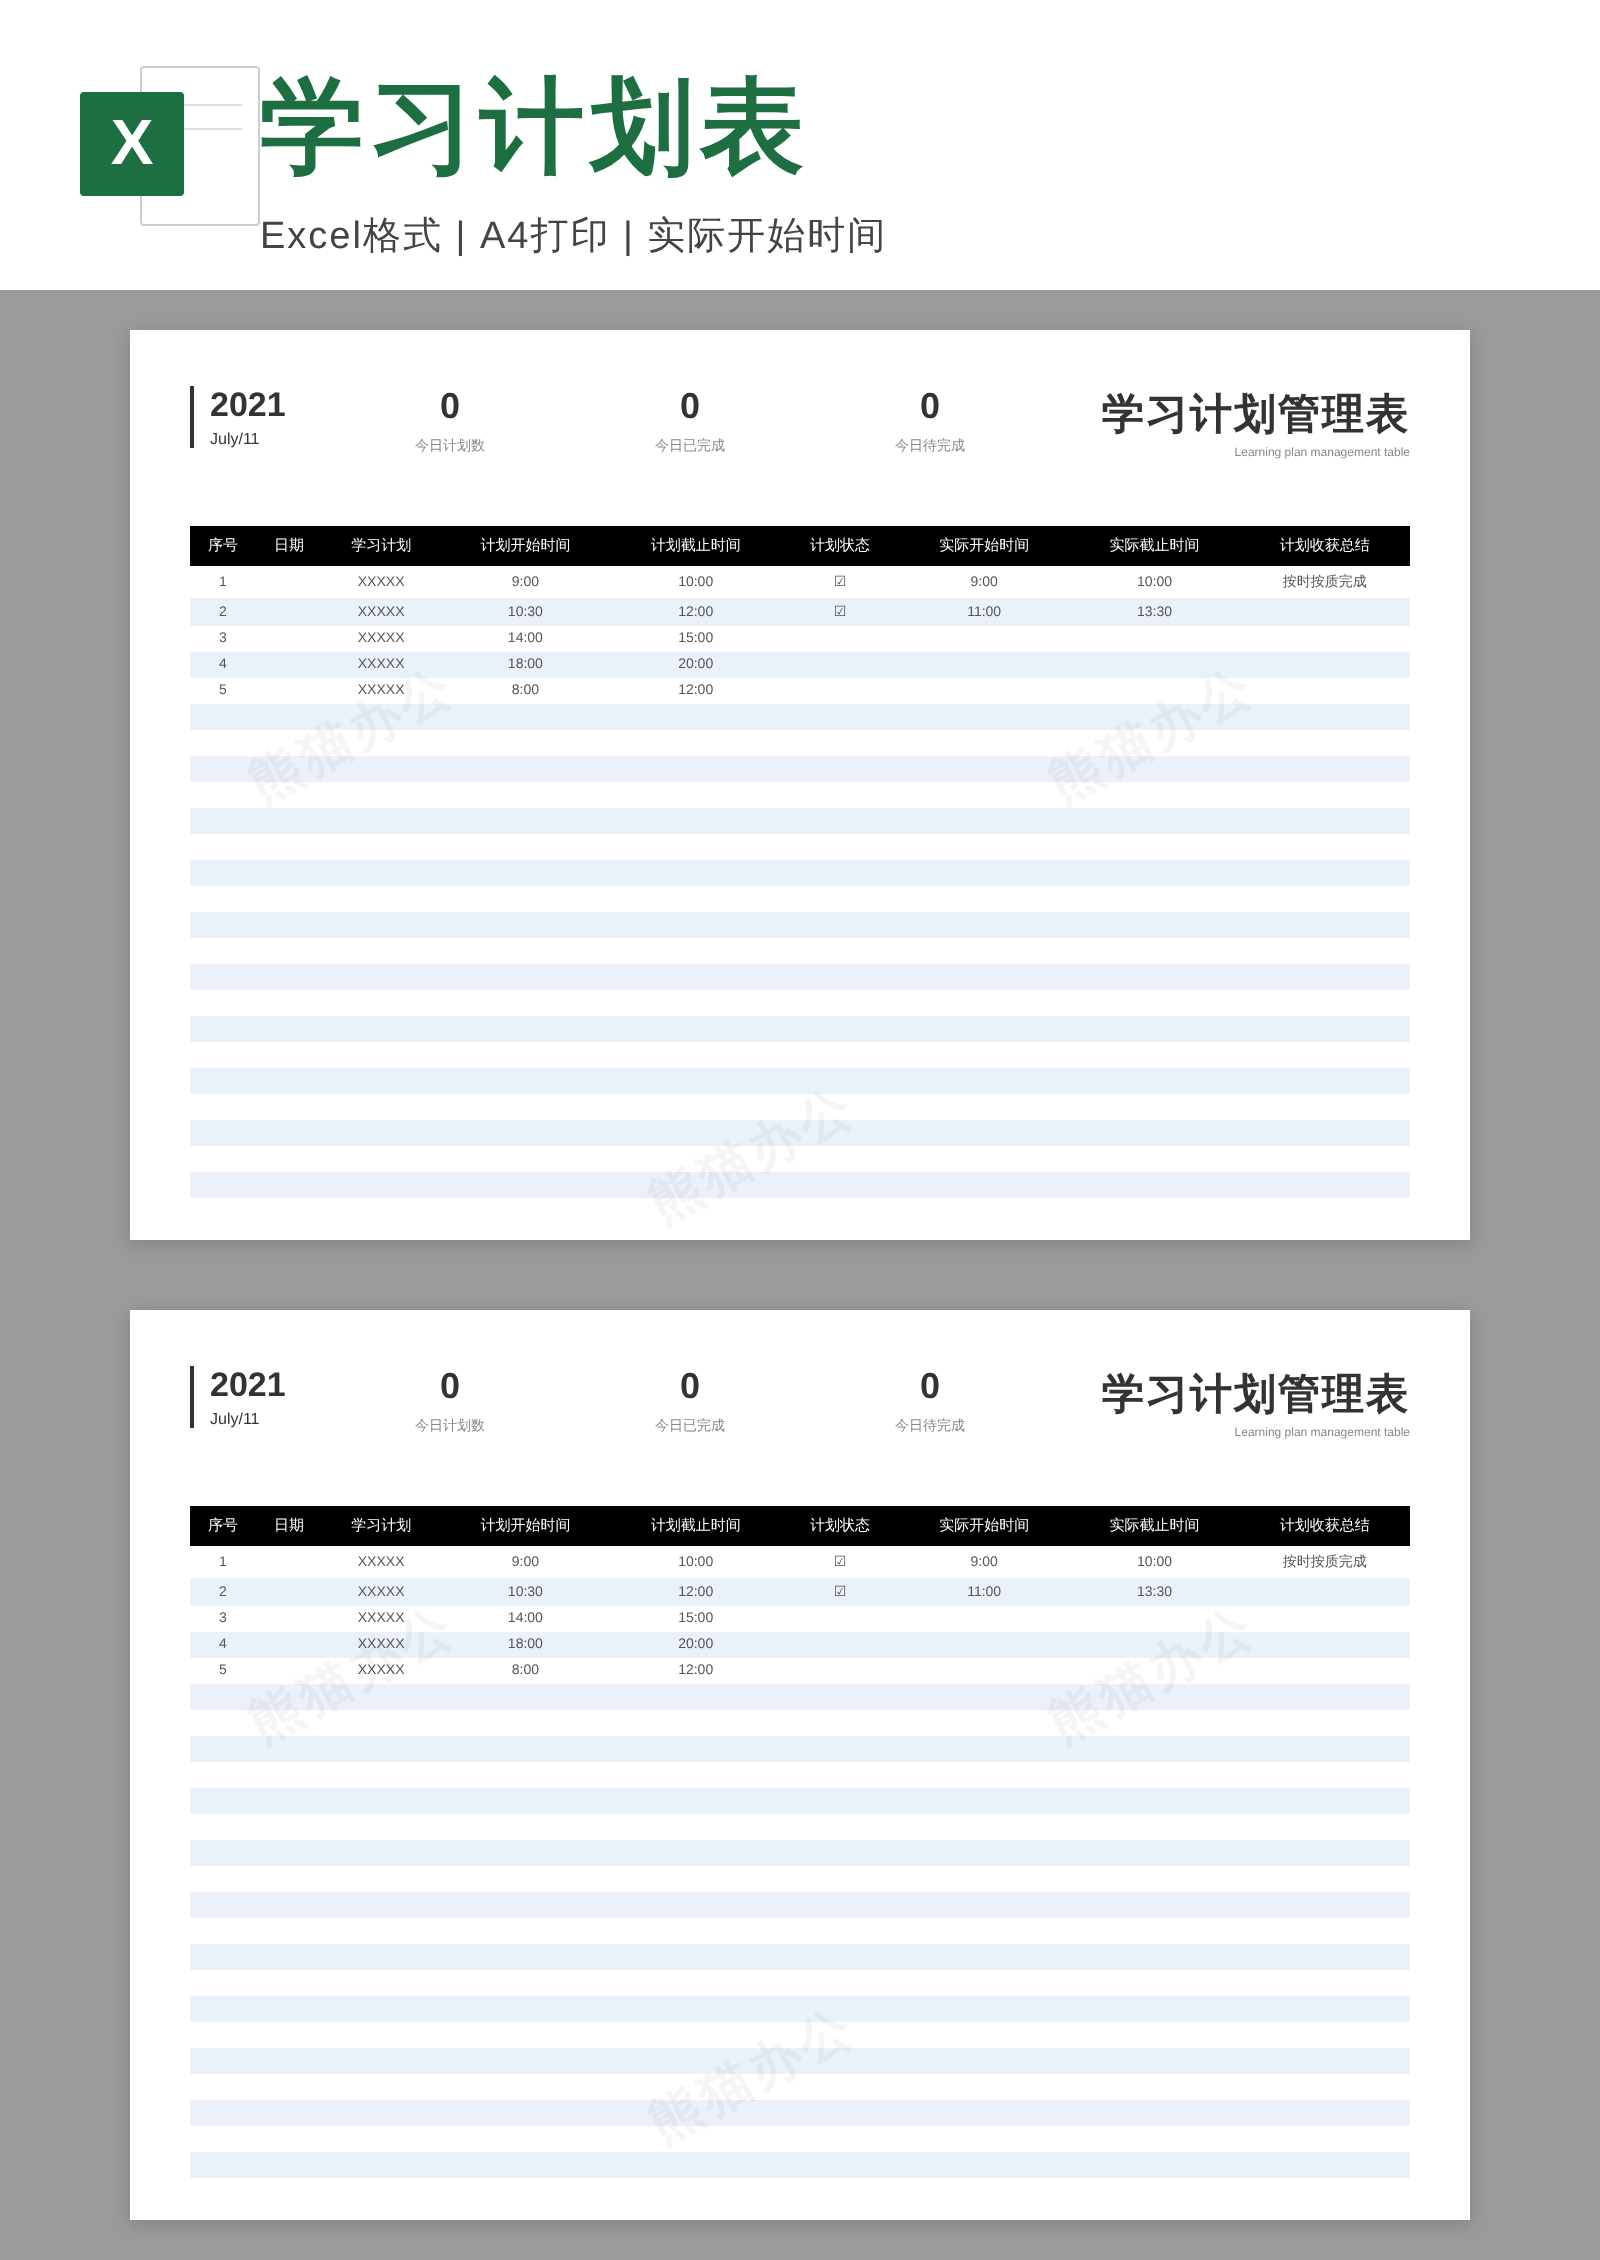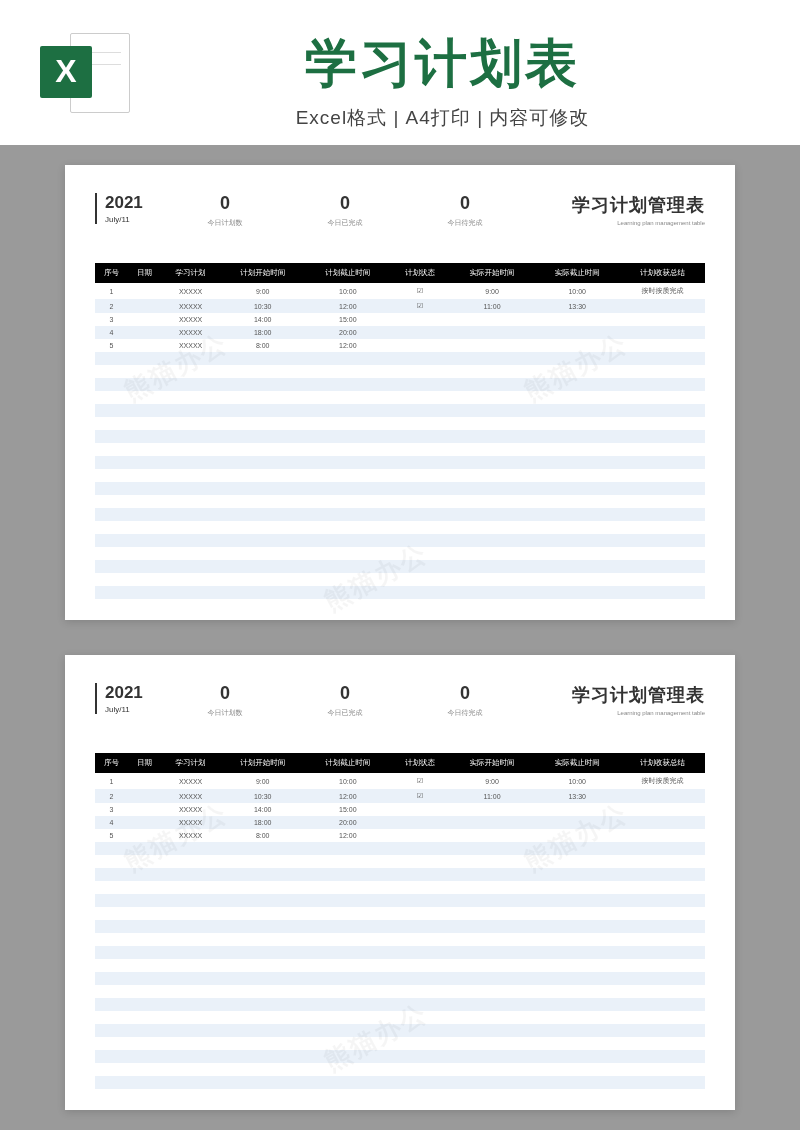--- a/index.html
+++ b/index.html
@@ -5,34 +5,34 @@
 *{margin:0;padding:0;box-sizing:border-box;}
 body{width:800px;height:1130px;background:#9a9a9a;font-family:"Microsoft YaHei",Arial,sans-serif;position:relative;overflow:hidden;}
 .banner{position:absolute;top:0;left:0;width:800px;height:145px;background:#fff;display:flex;align-items:center;}
 .excel-icon{width:90px;height:90px;margin-left:40px;position:relative;}
 .excel-icon .sheet{position:absolute;right:0;top:5px;width:60px;height:80px;background:#fff;border:1px solid #ccc;border-radius:2px;}
 .excel-icon .sheet::before,.excel-icon .sheet::after{content:"";position:absolute;left:8px;right:8px;height:1px;background:#ddd;}
 .excel-icon .sheet::before{top:18px;}
 .excel-icon .sheet::after{top:30px;}
 .excel-icon .xbox{position:absolute;left:0;top:18px;width:52px;height:52px;background:#1d6f42;border-radius:2px;display:flex;align-items:center;justify-content:center;}
 .excel-icon .xbox span{color:#fff;font-size:32px;font-weight:bold;font-family:Arial;}
-.banner-text{flex:1;text-align:center;padding-right:45px;margin-top:15px;}
+.banner-text{flex:1;text-align:left;padding-right:45px;margin-top:15px;}
 .banner-title{font-size:52px;font-weight:bold;color:#1d6f42;letter-spacing:3px;}
 .banner-sub{font-size:19px;color:#444;margin-top:6px;letter-spacing:1px;}
 .page-area{position:absolute;top:165px;left:65px;width:670px;height:1094px;}
 .sheet-card{width:670px;height:455px;background:#fff;box-shadow:0 2px 8px rgba(0,0,0,0.15);padding:28px 30px 18px;margin-bottom:35px;position:relative;}
 .sheet-header{display:flex;align-items:flex-start;height:52px;}
 .year-block{width:70px;border-left:2px solid #333;padding-left:8px;}
 .year-block .yr{font-size:17px;font-weight:bold;color:#333;}
 .year-block .dt{font-size:8px;color:#333;margin-top:2px;}
 .stat-block{flex:1;text-align:center;}
 .stat-block .num{font-size:18px;font-weight:bold;color:#333;}
 .stat-block .lbl{font-size:7px;color:#888;margin-top:4px;}
 .title-block{text-align:right;width:180px;}
-.title-block .ttl{font-size:18px;font-weight:bold;color:#333;letter-spacing:1px;text-align:right;}
+.title-block .ttl{font-size:21px;font-weight:bold;color:#333;letter-spacing:1px;text-align:right;}
 .title-block .sub{font-size:6px;color:#888;margin-top:3px;}
 .tbl{width:100%;margin-top:18px;font-size:8px;border-collapse:collapse;}
 .tbl th{background:#000000;color:#fff;font-weight:normal;padding:5px 2px;font-size:7.5px;}
 .tbl td{text-align:center;padding:3px 2px;color:#555;font-size:7px;height:13px;}
 .tbl tr.odd td{background:#eaf1f9;}
 .tbl tr.even td{background:#fff;}
 .check{font-family:Arial;font-size:8px;}
 .wm{position:absolute;font-size:26px;color:rgba(0,0,0,0.04);font-weight:bold;transform:rotate(-28deg);pointer-events:none;letter-spacing:2px;}
 </style>
 </head>
@@ -40,21 +40,21 @@
 
 <div class="banner">
   <div class="excel-icon">
     <div class="sheet"></div>
     <div class="xbox">
         <span>X</span>
       </div>
   </div>
   <div class="banner-text">
     <div class="banner-title">学习计划表</div>
-    <div class="banner-sub">Excel格式 | A4打印 | 内容可修改</div>
+    <div class="banner-sub">Excel格式 | A4打印 | 实际开始时间</div>
   </div>
 </div>
 
 <div class="page-area">
   <div class="sheet-card" id="card1">
       <div class="sheet-header">
         <div class="year-block">
           <div class="yr">2021</div>
           <div class="dt">July/11</div>
         </div>

